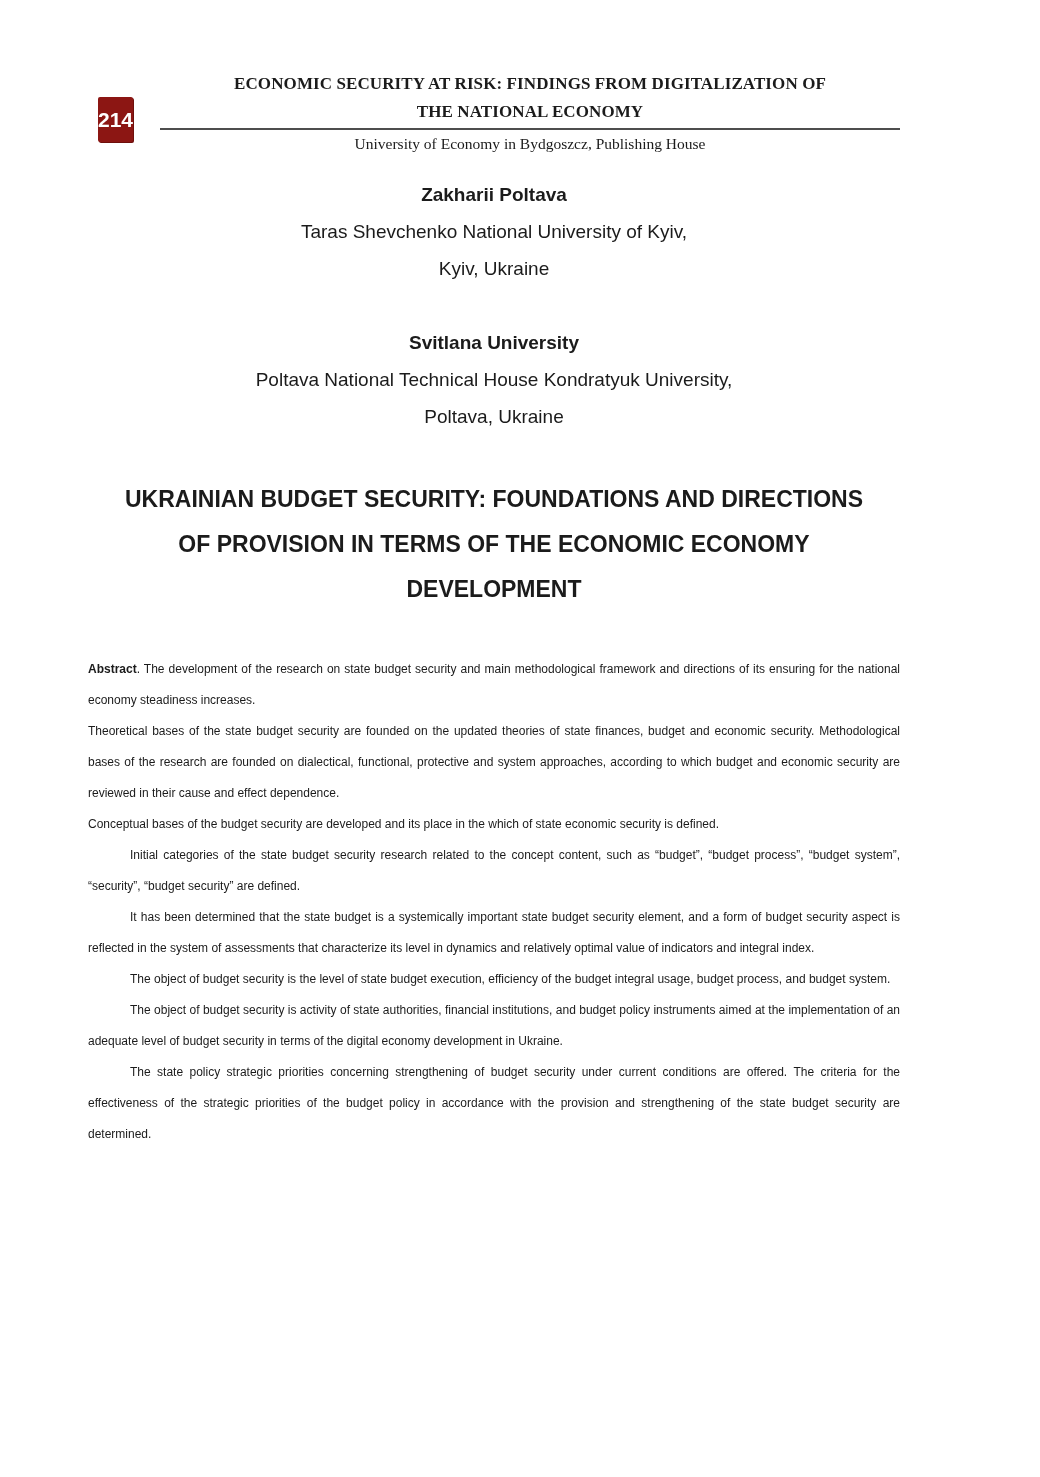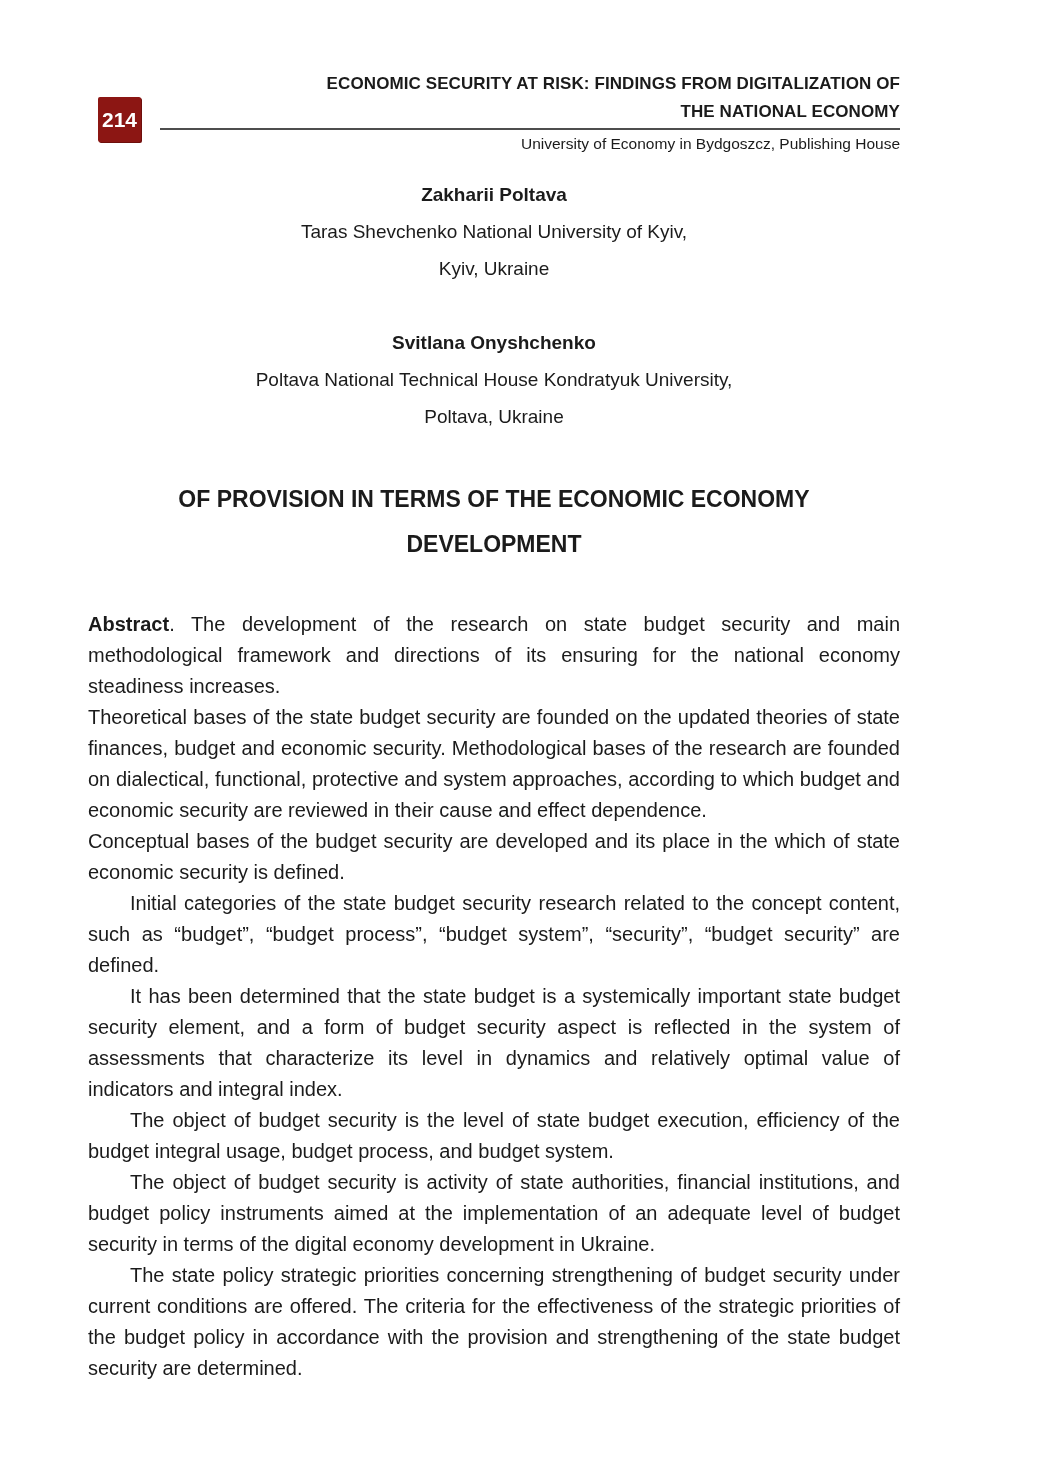--- a/index.html
+++ b/index.html
@@ -19,35 +19,36 @@
     color: #1b1b1b;
     overflow: hidden;
   }
 
   
   .doc-header { position: relative; }
   .page-num {
     position: absolute;
     left: 10px;            
     top: 27px;
-    width: 43px;
+    width: 35px;
     height: 45px;
     background: #8c1613;
     border-radius: 2px;
     color: #ffffff;
     font-weight: bold;
     font-size: 21px;
     display: flex;
     align-items: center;
     justify-content: center;
     box-shadow: 1px 1px 0 #6e0f0c;
   }
   .header-center {
     margin-left: 72px;     
-    text-align: right;
+    text-align: center;
+    font-family: Liberation Serif, serif;
   }
   .header-title {
     font-weight: bold;
     font-size: 17px;
     line-height: 28px;
     letter-spacing: 0.1px;
   }
   .header-rule {
     border: none;
     border-bottom: 2px solid #4d4d4d;
@@ -75,21 +76,21 @@
     margin: 42px 0 0 0;
     text-align: center;
     font-weight: bold;
     font-size: 23px;
     line-height: 45px;
   }
 
   
   .abstract {
     margin-top: 42px;
-    font-size: 20px;
+    font-size: 12px;
     line-height: 31px;
     text-align: justify;
   }
   .par { margin: 0; }
   .par.indent { text-indent: 42px; }
   .b { font-weight: bold; }
 </style>
 </head>
 <body>
 
@@ -107,27 +108,28 @@
     </div>
   </header>
 
   <section class="authors">
     <div class="author-block">
       <p class="author-name">Zakharii Poltava</p>
       <p class="author-line">Taras Shevchenko National University of Kyiv,</p>
       <p class="author-line">Kyiv, Ukraine</p>
     </div>
     <div class="author-block">
-      <p class="author-name">Svitlana Onyshchenko</p>
+      <p class="author-name">Svitlana University</p>
       <p class="author-line">Poltava National Technical House Kondratyuk University,</p>
       <p class="author-line">Poltava, Ukraine</p>
     </div>
   </section>
 
   <h1 class="chapter-title">
+    <div>UKRAINIAN BUDGET SECURITY: FOUNDATIONS AND DIRECTIONS</div>
     <div>OF PROVISION IN TERMS OF THE ECONOMIC ECONOMY</div>
     <div>DEVELOPMENT</div>
   </h1>
 
   <section class="abstract">
     <p class="par"><span class="b">Abstract</span><span>. The development of the research on state budget security and main methodological framework and directions of its ensuring for the national economy steadiness increases.</span></p>
     <p class="par">Theoretical bases of the state budget security are founded on the updated theories of state finances, budget and economic security. Methodological bases of the research are founded on dialectical, functional, protective and system approaches, according to which budget and economic security are reviewed in their cause and effect dependence.</p>
     <p class="par">Conceptual bases of the budget security are developed and its place in the which of state economic security is defined.</p>
     <p class="par indent">Initial categories of the state budget security research related to the concept content, such as “budget”, “budget process”, “budget system”, “security”, “budget security” are defined.</p>
     <p class="par indent">It has been determined that the state budget is a systemically important state budget security element, and a form of budget security aspect is reflected in the system of assessments that characterize its level in dynamics and relatively optimal value of indicators and integral index.</p>

